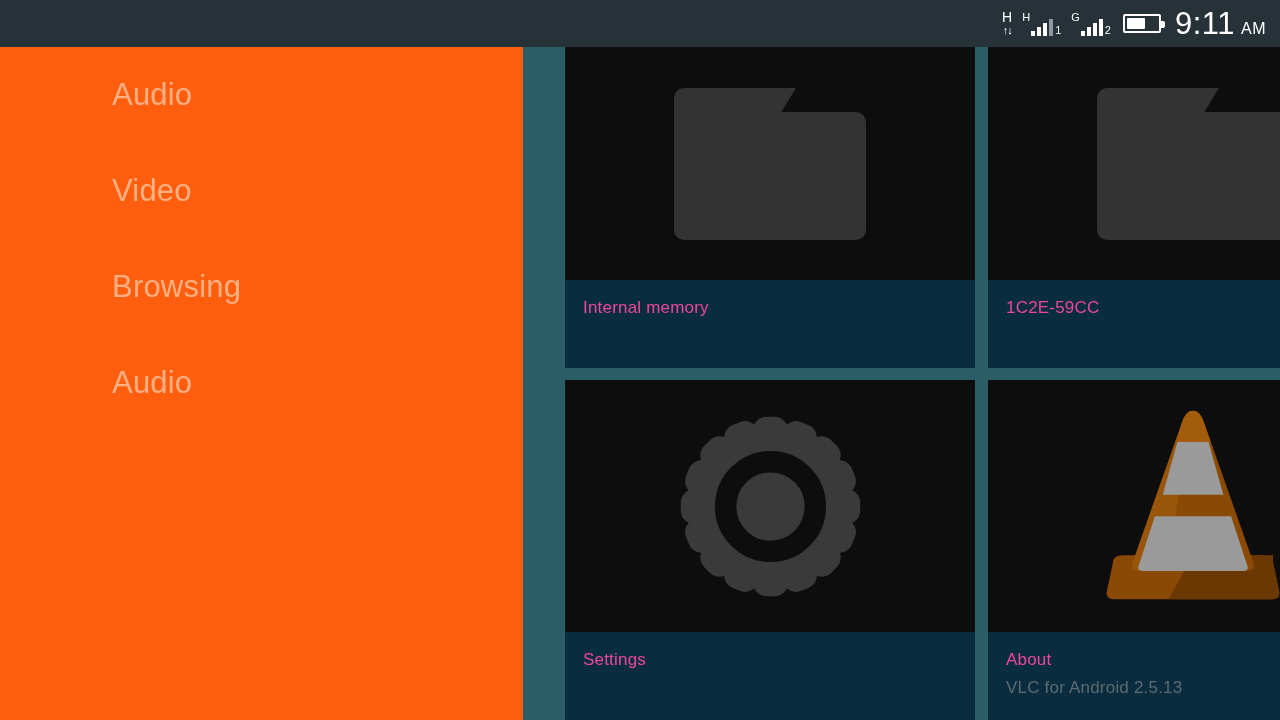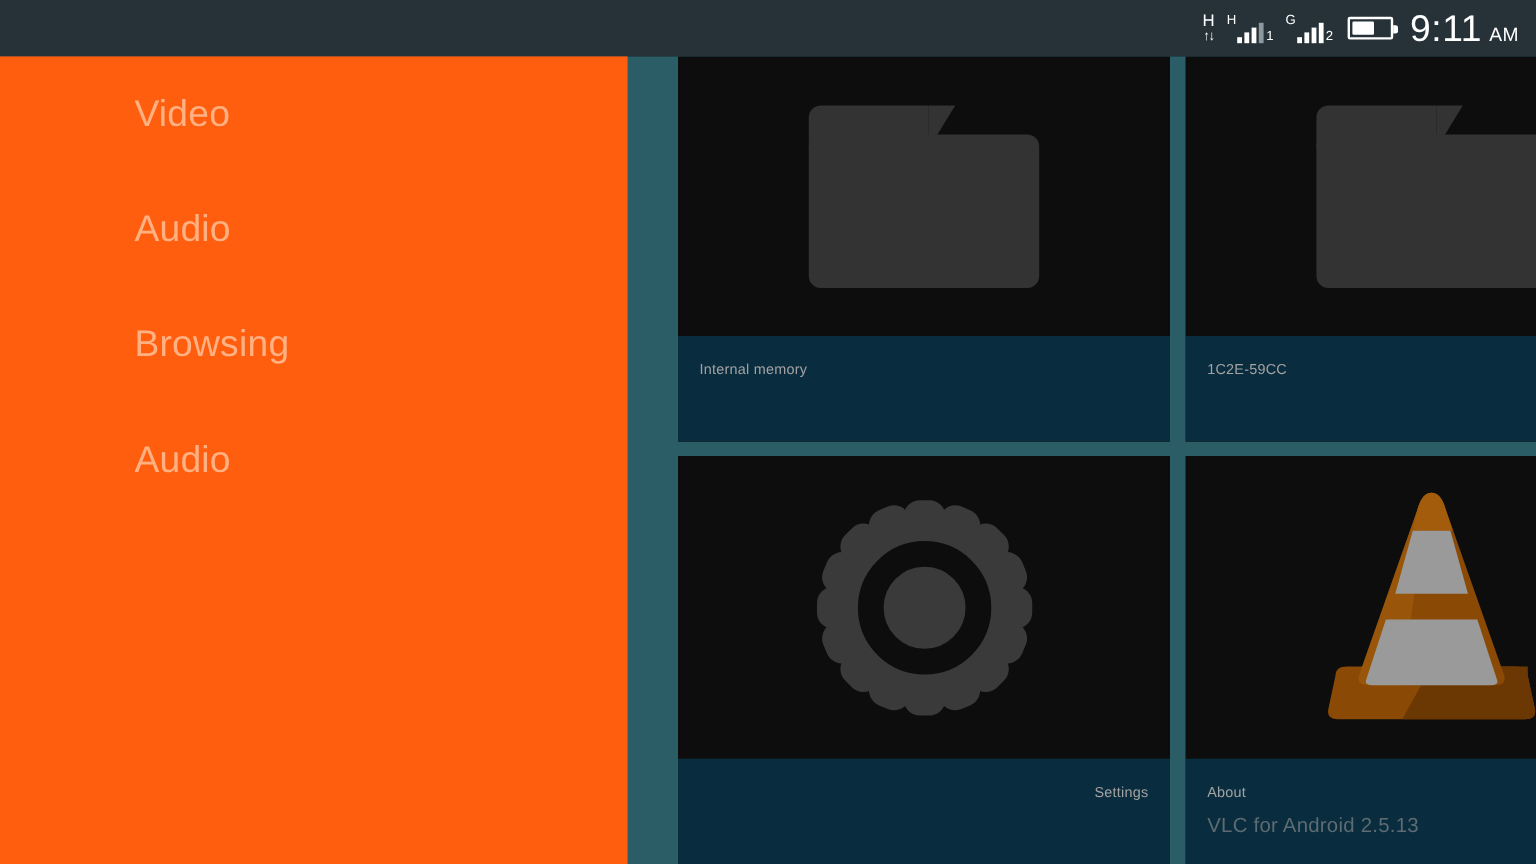--- a/index.html
+++ b/index.html
@@ -77,32 +77,32 @@
     flex:0 0 auto;
     display:flex; align-items:center; justify-content:center;
     position:relative;
   }
   .card .meta {
     background:#092c3e;
     flex:1 1 auto;
     padding:16px 18px 0 18px;
   }
   .card .title {
-    color:#a3a3a3; font-size:12px; line-height:24px; letter-spacing:0.2px;
+    color:#ec4899; font-size:17px; line-height:24px; letter-spacing:0.2px;
     white-space:nowrap; overflow:hidden;
   }
   .card .subtitle {
     color:#5d6b72; font-size:17px; line-height:24px; letter-spacing:0.2px;
     margin-top:4px; white-space:nowrap; overflow:hidden;
   }
 
   
   .card.c0 { left:42px;  top:0px;   width:410px; height:321px; }
   .card.c1 { left:465px; top:0px;   width:410px; height:321px; }
-  .card.c2 { left:42px;  top:333px; width:410px; height:340px;text-align:right; }
+  .card.c2 { left:42px;  top:333px; width:410px; height:340px; }
   .card.c3 { left:465px; top:333px; width:410px; height:340px; }
   .card.c0 .thumb, .card.c1 .thumb { height:233px; }
   .card.c2 .thumb, .card.c3 .thumb { height:252px; }
 
   
   .folder-icon { width:192px; height:152px; position:relative; }
   .folder-icon .tab {
     position:absolute; left:0; top:0; width:100px; height:36px;
     background:#333333; border-radius:10px 0 0 0;
   }
@@ -165,24 +165,24 @@
       <span class="ampm">AM</span>
     </div>
 
   </div>
 
   <div id="content">
 
     <div id="drawer">
       <div id="drawer-list">
           <div class="nav-item">
+            <span>Audio</span>
+          </div>
+          <div class="nav-item">
             <span>Video</span>
-          </div>
-          <div class="nav-item">
-            <span>Audio</span>
           </div>
           <div class="nav-item">
             <span>Browsing</span>
           </div>
           <div class="nav-item">
             <span>Audio</span>
           </div>
         </div>
     </div>
 

